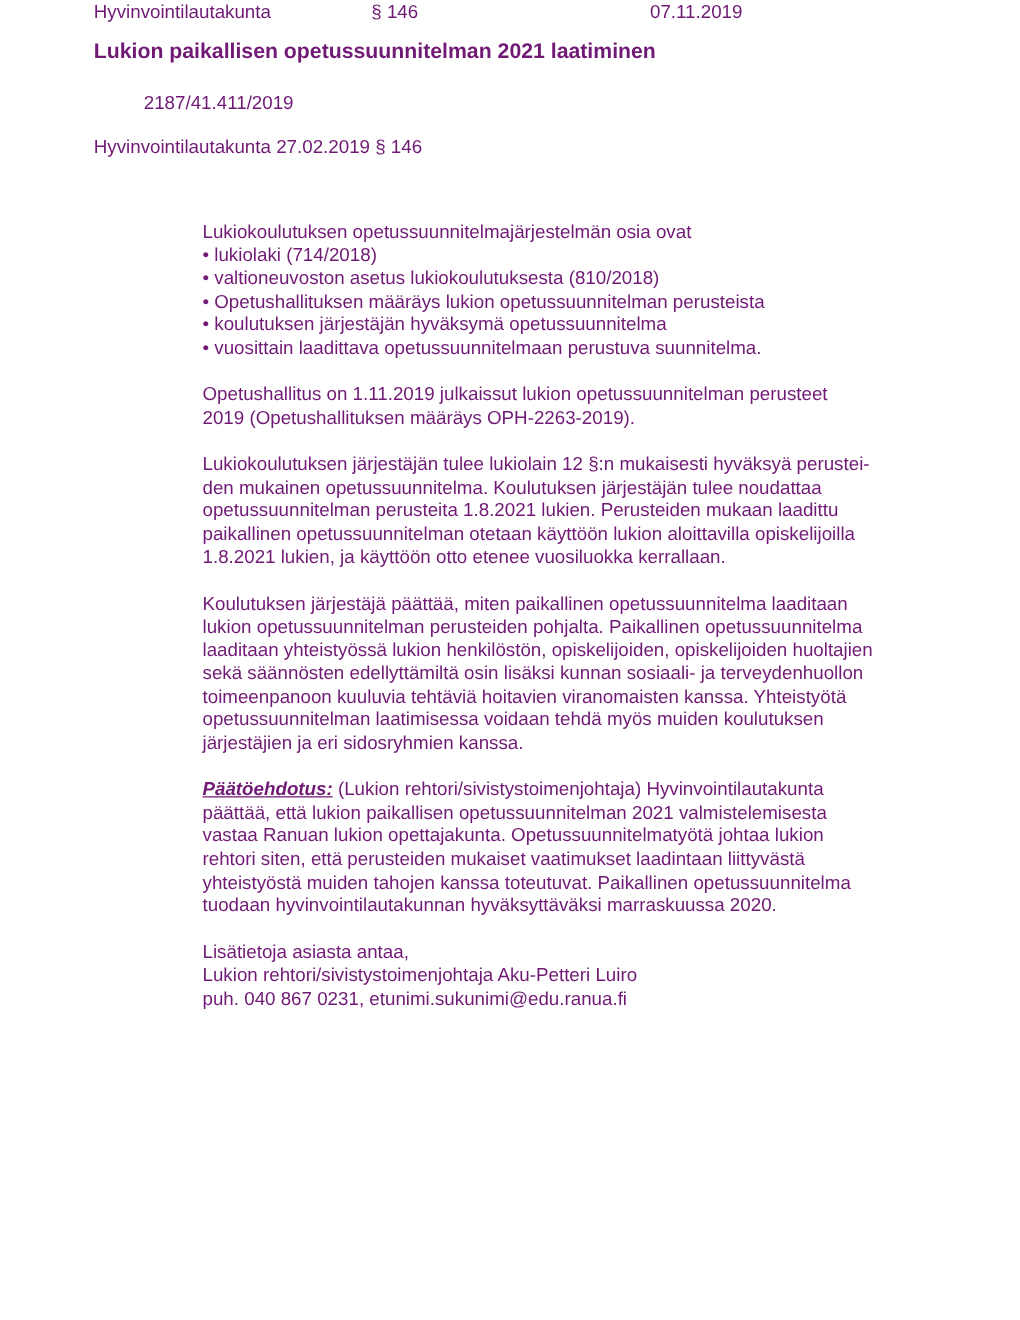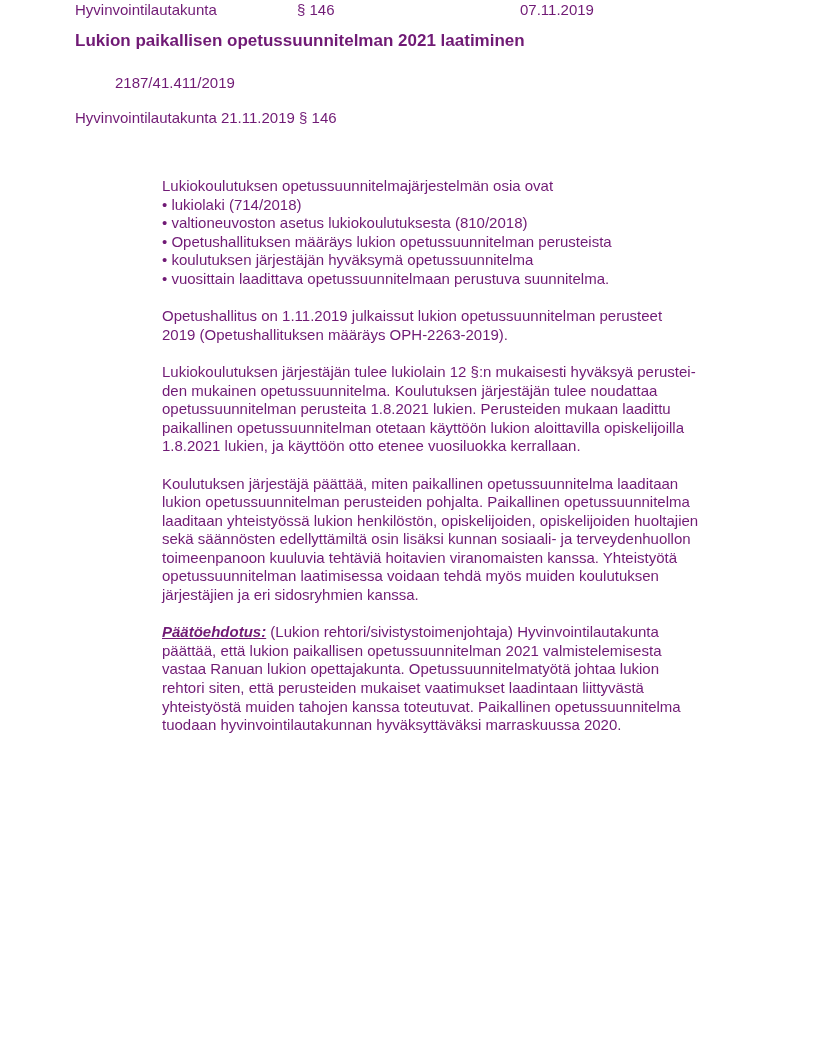--- a/index.html
+++ b/index.html
@@ -55,21 +55,21 @@
   <div class="doc-header">
       <span class="h-committee">Hyvinvointilautakunta</span>
       <span class="h-section">§ 146</span>
       <span class="h-date">07.11.2019</span>
     </div>
 
   <h1 class="title">Lukion paikallisen opetussuunnitelman 2021 laatiminen</h1>
 
   <div class="abs caseno">2187/41.411/2019</div>
 
-  <div class="abs sectionline">Hyvinvointilautakunta 21.11.2019 § 146</div>
+  <div class="abs sectionline">Hyvinvointilautakunta 27.02.2019 § 146</div>
 
   <div class="bodycol">
     <p>Lukiokoulutuksen opetussuunnitelmajärjestelmän osia ovat
 • lukiolaki (714/2018)
 • valtioneuvoston asetus lukiokoulutuksesta (810/2018)
 • Opetushallituksen määräys lukion opetussuunnitelman perusteista
 • koulutuksen järjestäjän hyväksymä opetussuunnitelma
 • vuosittain laadittava opetussuunnitelmaan perustuva suunnitelma.</p>
     <p>Opetushallitus on 1.11.2019 julkaissut lukion opetussuunnitelman perusteet
 2019 (Opetushallituksen määräys OPH-2263-2019).</p>
@@ -84,15 +84,18 @@
 sekä säännösten edellyttämiltä osin lisäksi kunnan sosiaali- ja terveydenhuollon
 toimeenpanoon kuuluvia tehtäviä hoitavien viranomaisten kanssa. Yhteistyötä
 opetussuunnitelman laatimisessa voidaan tehdä myös muiden koulutuksen
 järjestäjien ja eri sidosryhmien kanssa.</p>
     <p><span class="lead">Päätöehdotus:</span> <span>(Lukion rehtori/sivistystoimenjohtaja) Hyvinvointilautakunta
 päättää, että lukion paikallisen opetussuunnitelman 2021 valmistelemisesta
 vastaa Ranuan lukion opettajakunta. Opetussuunnitelmatyötä johtaa lukion
 rehtori siten, että perusteiden mukaiset vaatimukset laadintaan liittyvästä
 yhteistyöstä muiden tahojen kanssa toteutuvat. Paikallinen opetussuunnitelma
 tuodaan hyvinvointilautakunnan hyväksyttäväksi marraskuussa 2020.</span></p>
+    <p>Lisätietoja asiasta antaa,
+Lukion rehtori/sivistystoimenjohtaja Aku-Petteri Luiro
+puh. 040 867 0231, etunimi.sukunimi@edu.ranua.fi</p>
   </div>
 
 </div>
 
 </body></html>

